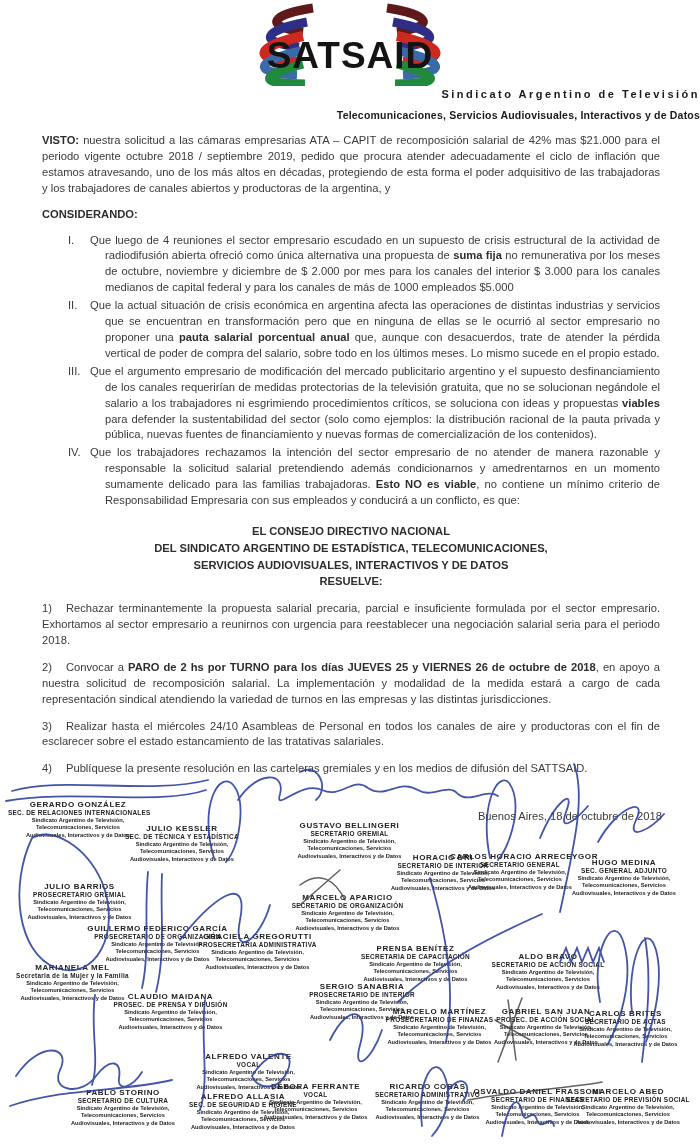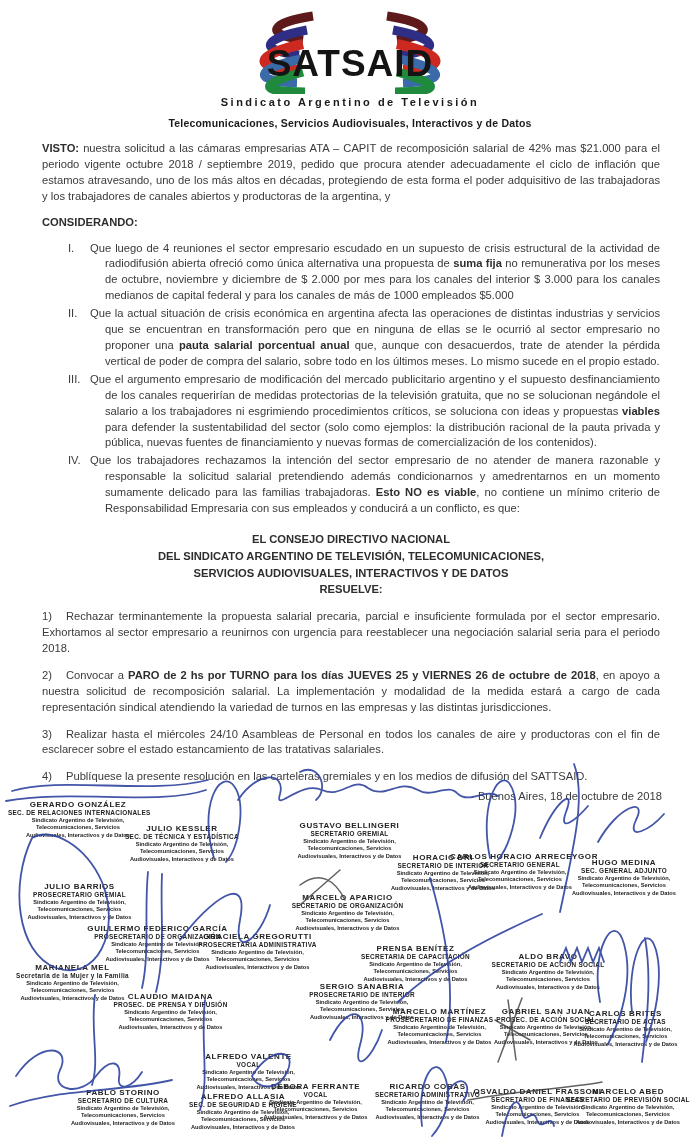--- a/index.html
+++ b/index.html
@@ -2,37 +2,37 @@
 <html><head>
 <meta charset="utf-8">
 <style>
   html,body{margin:0;padding:0;background:#e8e8e8;}
   .page{
     position:relative;width:700px;height:1145px;background:#ffffff;
     margin:0 auto;overflow:hidden;
     font-family:"Liberation Sans",sans-serif;color:#3a3a3a;
   }
   
-  .hdr{padding-top:8px;text-align:center;}
+  .hdr{text-align:right;}
   .logo-svg{display:block;margin:0 auto;}
   .sub1{font-weight:bold;color:#1a1a1a;font-size:11px;letter-spacing:2.5px;margin-top:2px;}
   .sub2{font-weight:bold;color:#1a1a1a;font-size:10.5px;letter-spacing:.2px;margin-top:9px;}
   
   .doc{padding:12px 40px 0 42px;font-size:11.2px;line-height:1.42;text-align:justify;}
   .doc b{color:#2e2e2e;margin-top:8px;}
   .para{margin:0 0 10px 0;}
   .h-bold{font-weight:bold;color:#2e2e2e;}
   .citem{position:relative;margin:0 0 2px 63px;text-indent:-15px;}
   .cnum{position:absolute;left:-37px;top:0;text-indent:0;}
   .res-head{text-align:center;font-weight:bold;color:#2e2e2e;margin:14px 0 10px 0;line-height:1.5;}
   .ritem{margin:11px 0;}
   .rnum{padding-right:14px;}
   
   .sigs{position:absolute;left:0;top:778px;width:700px;height:367px;}
-  .dateline{position:absolute;right:38px;top:12px;font-size:11.2px;color:#3a3a3a;white-space:nowrap;}
+  .dateline{position:absolute;right:38px;top:32px;font-size:11.2px;color:#3a3a3a;white-space:nowrap;}
   .sig{position:absolute;text-align:center;color:#232323;}
   .sig-name{font-size:8px;font-weight:bold;letter-spacing:.6px;white-space:nowrap;text-align:center;}
   .sig-title{font-size:6.4px;font-weight:bold;letter-spacing:.3px;white-space:nowrap;}
   .sig-org{font-size:5.7px;font-weight:600;line-height:1.28;margin-top:1px;}
   .sig-org span{display:block;}
   .ink{position:absolute;left:0;top:0;pointer-events:none;}
 </style>
 </head>
 <body>
 
@@ -72,21 +72,21 @@
     </div>
     <div class="citem">
       <span class="cnum">III.</span><span>Que el argumento empresario de modificación del mercado publicitario argentino y el supuesto desfinanciamiento de los canales requerirían de medidas protectorias de la televisión gratuita, que no se solucionan negándole el salario a los trabajadores ni esgrimiendo procedimientos críticos, se soluciona con ideas y propuestas </span><b>viables</b><span> para defender la sustentabilidad del sector (solo como ejemplos: la distribución racional de la pauta privada y pública, nuevas fuentes de financiamiento y nuevas formas de comercialización de los contenidos).</span>
     </div>
     <div class="citem">
       <span class="cnum">IV.</span><span>Que los trabajadores rechazamos la intención del sector empresario de no atender de manera razonable y responsable la solicitud salarial pretendiendo además condicionarnos y amedrentarnos en un momento sumamente delicado para las familias trabajadoras. </span><b>Esto NO es viable</b><span>, no contiene un mínimo criterio de Responsabilidad Empresaria con sus empleados y conducirá a un conflicto, es que:</span>
     </div>
 
     <div class="res-head">
       <div>EL CONSEJO DIRECTIVO NACIONAL</div>
-      <div>DEL SINDICATO ARGENTINO DE TELEVISIÓN, TELECOMUNICACIONES,</div>
+      <div>DEL SINDICATO ARGENTINO DE ESTADÍSTICA, TELECOMUNICACIONES,</div>
       <div>SERVICIOS AUDIOVISUALES, INTERACTIVOS Y DE DATOS</div>
       <div>RESUELVE:</div>
     </div>
 
     <p class="ritem"><span class="rnum">1)</span><span>Rechazar terminantemente la propuesta salarial precaria, parcial e insuficiente formulada por el sector empresario. Exhortamos al sector empresario a reunirnos con urgencia para reestablecer una negociación salarial seria para el periodo 2018.</span><b></b><span></span></p>
     <p class="ritem"><span class="rnum">2)</span><span>Convocar a </span><b>PARO de 2 hs por TURNO para los días JUEVES 25 y VIERNES 26 de octubre de 2018</b><span>, en apoyo a nuestra solicitud de recomposición salarial. La implementación y modalidad de la medida estará a cargo de cada representación sindical atendiendo la variedad de turnos en las empresas y las distintas jurisdicciones.</span></p>
     <p class="ritem"><span class="rnum">3)</span><span>Realizar hasta el miércoles 24/10 Asambleas de Personal en todos los canales de aire y productoras con el fin de esclarecer sobre el estado estancamiento de las tratativas salariales.</span><b></b><span></span></p>
     <p class="ritem"><span class="rnum">4)</span><span>Publíquese la presente resolución en las carteleras gremiales y en los medios de difusión del SATTSAID.</span><b></b><span></span></p>
   </div>
 

